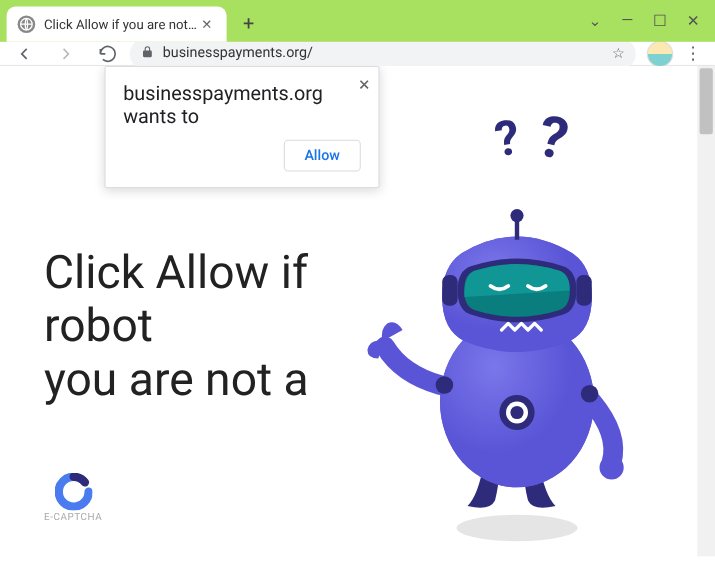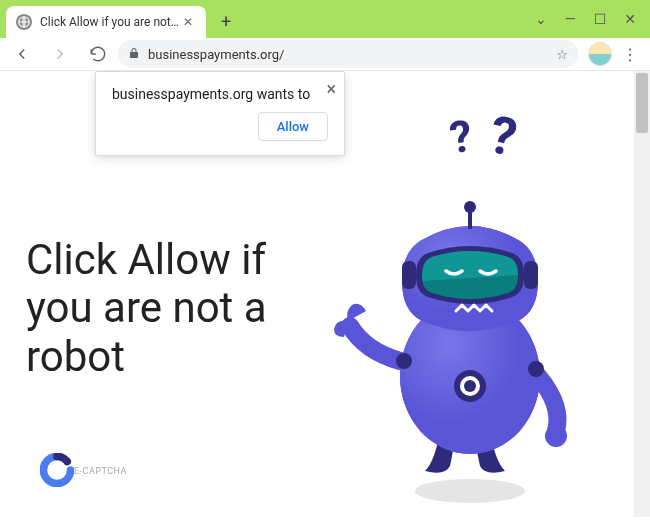--- a/index.html
+++ b/index.html
@@ -11,49 +11,49 @@
 .tab { background: #fff; border-radius: 8px 8px 0 0; height: 32px; min-width: 200px; max-width: 200px; display: flex; align-items: center; padding: 0 10px; font-size: 12px; color: #333; margin-top: 6px; }
 .tab .favicon { width: 16px; height: 16px; border-radius: 50%; background: #888; margin-right: 8px; display: flex; align-items: center; justify-content: center; }
 .tab .favicon svg { width: 14px; height: 14px; }
 .tab .tab-title { flex: 1; white-space: nowrap; overflow: hidden; text-overflow: ellipsis; }
 .tab .tab-close { width: 16px; height: 16px; display: flex; align-items: center; justify-content: center; color: #666; cursor: pointer; }
 .new-tab { width: 28px; height: 28px; display: flex; align-items: center; justify-content: center; cursor: pointer; margin-left: 6px; color: #444; font-size: 18px; align-self: center; margin-top: 4px; }
 .watermark { position: absolute; left: 50%; transform: translateX(-50%); top: 6px; font-size: 20px; color: rgba(255,255,255,.55); font-weight: 400; letter-spacing: .5px; }
 .win-controls { display: flex; align-items: center; gap: 18px; padding: 0 14px; color: #555; }
 .win-controls span { cursor: pointer; font-size: 14px; }
 
-.addr-bar { height: 33px; background: #fff; border-bottom: 1px solid #e6e6e6; display: flex; align-items: center; padding: 0 8px; gap: 6px; }
+.addr-bar { height: 22px; background: #fff; border-bottom: 1px solid #e6e6e6; display: flex; align-items: center; padding: 0 8px; gap: 6px; }
 .nav-btns { display: flex; align-items: center; gap: 10px; color: #5f6368; }
 .nav-btn { width: 28px; height: 28px; display: flex; align-items: center; justify-content: center; cursor: pointer; border-radius: 50%; }
 .nav-btn svg { width: 18px; height: 18px; }
 .url-box { flex: 1; height: 28px; background: #f1f3f4; border-radius: 14px; display: flex; align-items: center; padding: 0 10px; font-size: 13px; color: #333; gap: 8px; }
 .url-box .lock { color: #5f6368; }
 .url-text { flex: 1; }
 .addr-right { display: flex; align-items: center; gap: 10px; color: #5f6368; padding: 0 4px; }
 .avatar { width: 24px; height: 24px; border-radius: 50%; background: linear-gradient(180deg, #fce8b2 0 50%, #7fd1d1 50% 100%); border: 1px solid #ddd; }
 
 .viewport { position: relative; height: calc(522px - 76px); width: 100%; overflow: hidden; background: #fff; }
 .scroll { position: absolute; right: 0; top: 0; width: 16px; height: 100%; background: #f1f1f1; }
 .scroll-thumb { position: absolute; right: 2px; top: 2px; width: 12px; height: 60px; background: #c1c1c1; border-radius: 2px; }
 
-.hero-text { position: absolute; left: 26px; top: 165px; font-size: 42px; font-weight: 400; line-height: 1.15; color: #222; }
-.captcha { position: absolute; left: 40px; bottom: 30px; display: flex; align-items: center; }
+.hero-text { position: absolute; left: 40px; top: 165px; font-size: 42px; font-weight: 400; line-height: 1.15; color: #222; }
+.captcha { position: absolute; left: 40px; bottom: 30px; display: flex; flex-direction: column; align-items: center; }
 .captcha .c-icon { width: 34px; height: 34px; }
 .captcha .c-label { font-size: 9px; color: #aaa; margin-top: 2px; letter-spacing: .5px; }
 
 .robot-container { position: absolute; right: 60px; top: 40px; width: 260px; height: 400px; }
 .q1, .q2 { position: absolute; font-size: 44px; font-weight: 700; color: #2e2b7a; }
 .q1 { top: 0px; left: 120px; transform: rotate(-8deg); }
 .q2 { top: -5px; left: 160px; transform: rotate(12deg); font-size: 52px; }
 
 .robot-svg { position: absolute; top: 50px; left: 0; width: 260px; height: 350px; }
 
 .perm-dialog { position: absolute; left: 95px; top: 0px; width: 250px; background: #fff; border: 1px solid #dadce0; border-radius: 2px; box-shadow: 0 2px 10px rgba(0,0,0,.15); padding: 14px 16px 14px 16px; z-index: 10; }
 .perm-dialog .close { position: absolute; right: 8px; top: 6px; color: #666; font-size: 18px; cursor: pointer; }
-.perm-title { font-size: 14px; color: #202124; margin-bottom: 10px; }
+.perm-title { font-size: 18px; color: #202124; margin-bottom: 10px; }
 .perm-row { display: flex; align-items: center; gap: 10px; font-size: 12.5px; color: #5f6368; margin-bottom: 14px; }
 .perm-row .bell { width: 14px; height: 14px; }
 .perm-actions { display: flex; justify-content: flex-end; gap: 24px; }
 .perm-actions button { background: #fff; border: 1px solid #dadce0; color: #1a73e8; font-size: 13px; padding: 6px 18px; border-radius: 4px; cursor: pointer; font-weight: 500; }
 
 </style>
 </head>
 <body>
 
 <div class="title-bar">
@@ -108,22 +108,22 @@
   <div class="addr-right">
     <span class="avatar"></span>
     <span>⋮</span>
   </div>
 </div>
 
 <div class="viewport">
 
   <div class="hero-text">
     <div>Click Allow if</div>
+    <div>robot</div>
     <div>you are not a</div>
-    <div>robot</div>
   </div>
 
   <div class="captcha">
     <svg class="c-icon" viewBox="0 0 40 40">
       <path d="M20 4 A16 16 0 1 0 36 20" fill="none" stroke="#4a7cf0" stroke-width="9" stroke-linecap="round"></path>
       <path d="M20 4 A16 16 0 0 1 32 10" fill="none" stroke="#2e2b7a" stroke-width="9" stroke-linecap="round"></path>
     </svg>
     <div class="c-label">E-CAPTCHA</div>
   </div>
 

